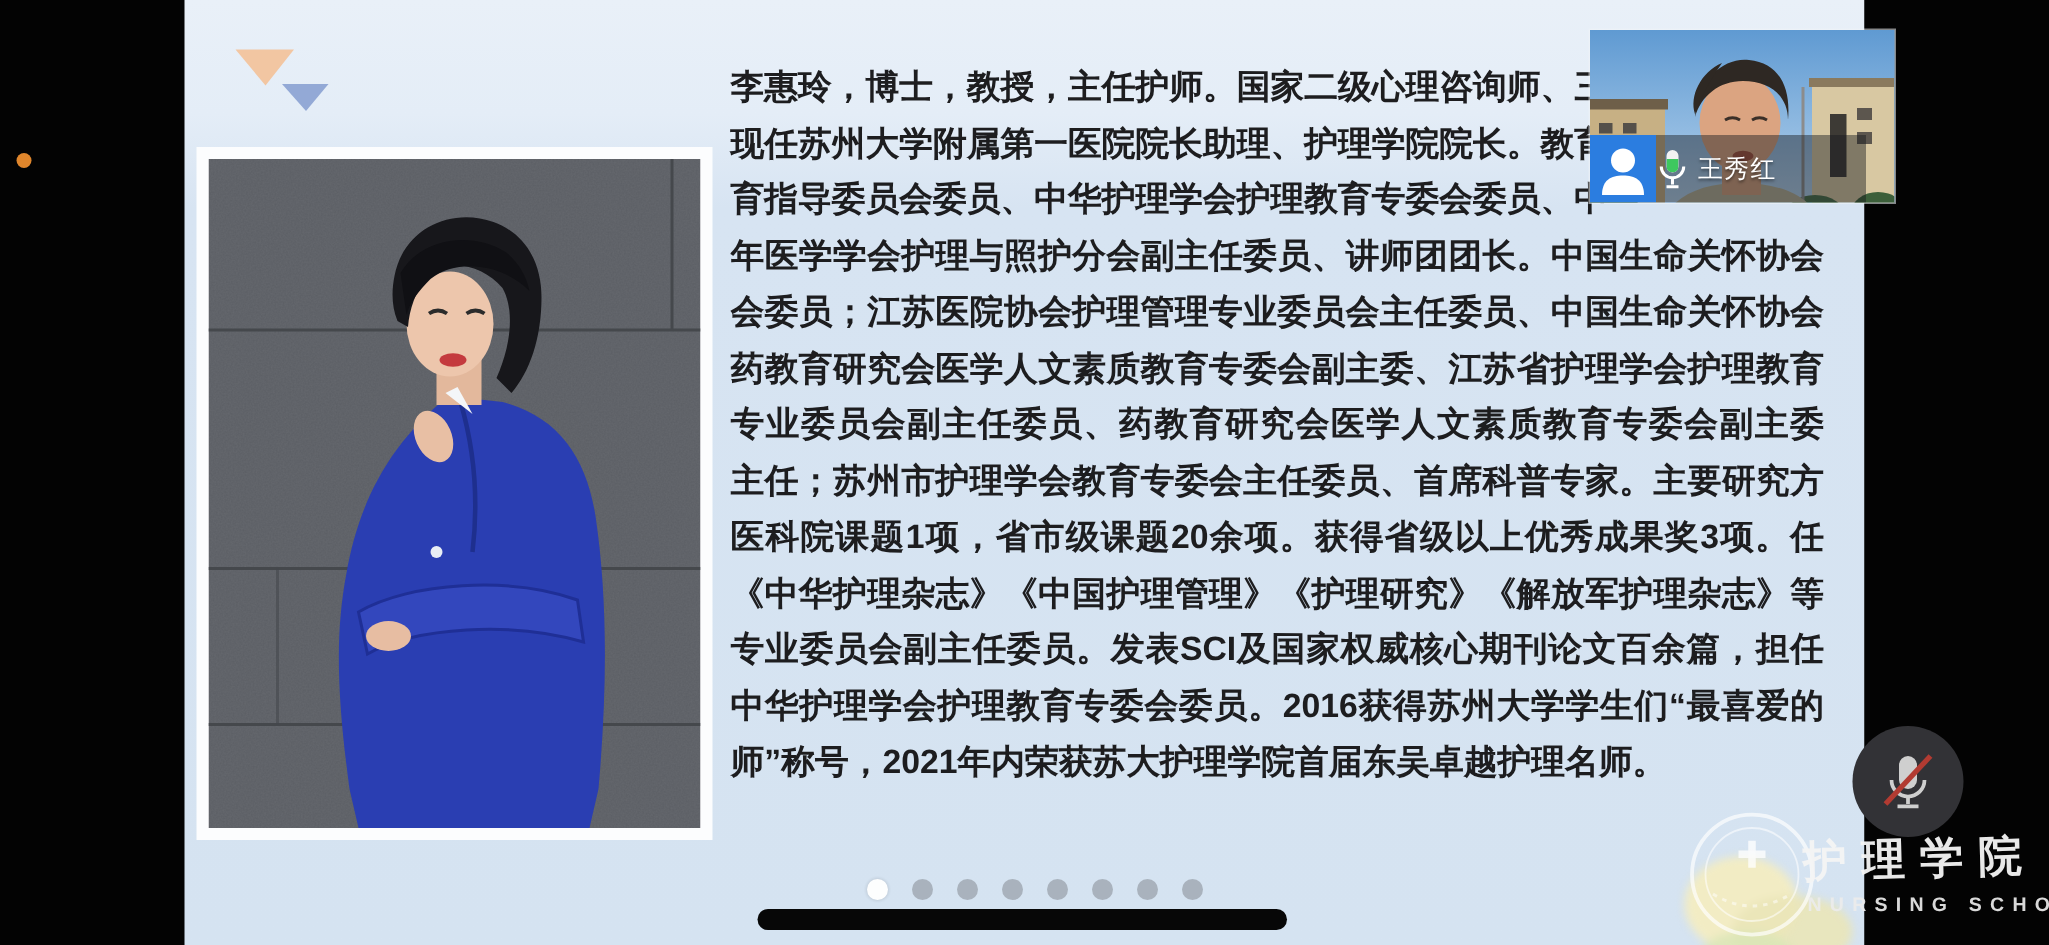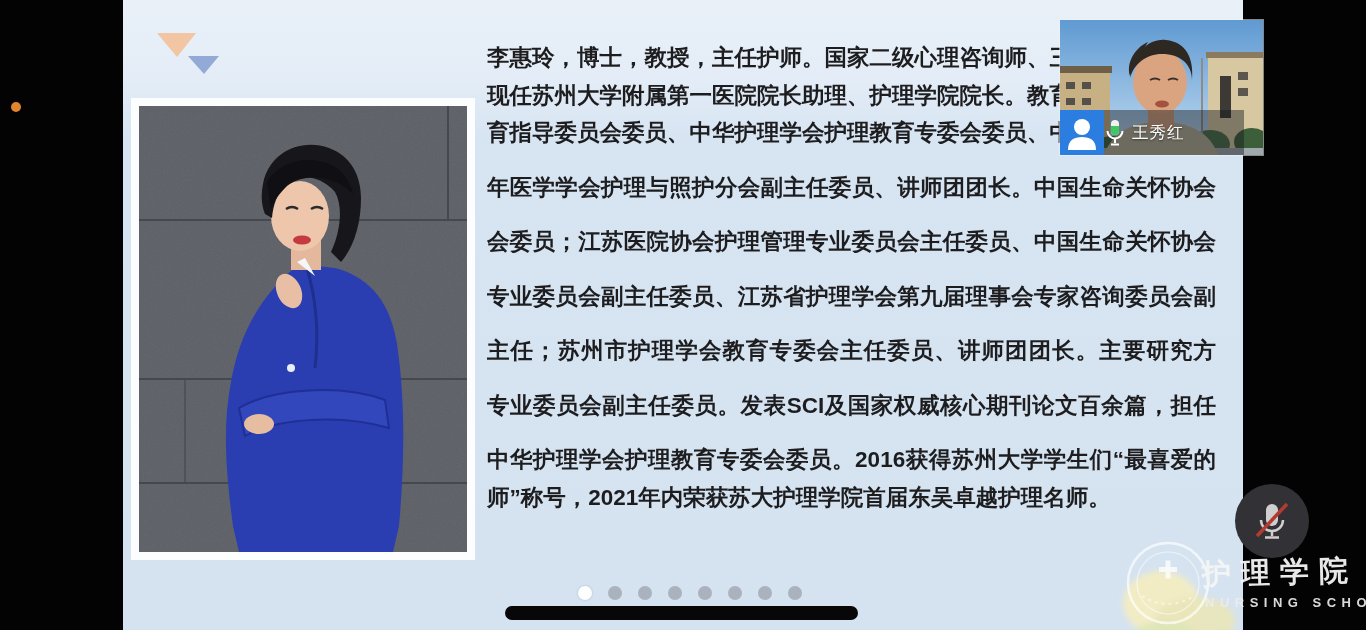--- a/index.html
+++ b/index.html
@@ -23,35 +23,35 @@
 
   
   #photo-frame{position:absolute;left:8px;top:98px;width:344px;height:462px;background:#fcfdfe;}
   #photo-frame svg{position:absolute;left:8px;top:8px;}
 
   
   #bio-lines{position:absolute;left:364px;top:39px;width:729px;}
   .bio-line{width:729px;height:37.5px;line-height:37.5px;font-size:22.5px;font-weight:600;
             color:#1d1d1f;white-space:nowrap;overflow:visible;
             font-family:"Liberation Sans",sans-serif;}
-  .bio-line.just{white-space:normal;text-align:justify;text-align-last:justify;overflow:hidden;margin-top:17px;}
+  .bio-line.just{white-space:normal;text-align:justify;text-align-last:justify;overflow:hidden;}
 
   
   .dot{position:absolute;top:586px;width:14px;height:14px;border-radius:50%;z-index:15;}
   .dot.inactive{background:#8e959c;opacity:.62;}
   .dot.active{background:#ffffff;opacity:.97;box-shadow:0 0 3px rgba(0,0,0,.18);}
   #progress-bar{position:absolute;left:382px;top:606px;width:353px;height:14px;border-radius:7px;
                 background:#070707;z-index:15;}
 
   
   #blob-yellow{position:absolute;left:1000px;top:555px;width:115px;height:85px;z-index:5;filter:blur(3px);}
   #seal{position:absolute;left:999px;top:536px;z-index:6;opacity:.85;}
 
   
-  #webcam{position:absolute;left:1060px;top:20px;width:203px;height:135px;z-index:30;
+  #webcam{position:absolute;left:1060px;top:20px;width:203px;height:115px;z-index:30;
           box-shadow:0 0 0 1px rgba(240,244,248,.55);overflow:hidden;background:#7fb2e0;}
   #cam-avatar{position:absolute;left:0;bottom:0;width:44px;height:45px;background:#2b7de0;}
   #cam-bar{position:absolute;left:44px;bottom:0;width:140px;height:45px;background:rgba(22,24,28,.45);
            display:flex;align-items:center;}
   #cam-name{color:#ffffff;font-size:16.5px;font-weight:500;margin-left:6px;letter-spacing:1px;
             text-shadow:0 1px 2px rgba(0,0,0,.5);}
 
   
   #mute-btn{position:absolute;left:1235px;top:484px;width:74px;height:74px;border-radius:50%;
             background:#323236;z-index:22;display:flex;align-items:center;justify-content:center;}
@@ -119,22 +119,25 @@
         </g>
       </svg>
     </div>
 
     <div id="bio-lines">
         <div class="bio-line">李惠玲，博士，教授，主任护师。国家二级心理咨询师、三</div>
         <div class="bio-line">现任苏州大学附属第一医院院长助理、护理学院院长。教育</div>
         <div class="bio-line">育指导委员会委员、中华护理学会护理教育专委会委员、中</div>
         <div class="bio-line just">年医学学会护理与照护分会副主任委员、讲师团团长。中国生命关怀协会</div>
         <div class="bio-line just">会委员；江苏医院协会护理管理专业委员会主任委员、中国生命关怀协会</div>
-        <div class="bio-line just">专业委员会副主任委员、江苏省护理学会第九届理事会专家咨询委员会副</div>
-        <div class="bio-line just">主任；苏州市护理学会教育专委会主任委员、讲师团团长。主要研究方</div>
+        <div class="bio-line just">药教育研究会医学人文素质教育专委会副主委、江苏省护理学会护理教育</div>
+        <div class="bio-line just">专业委员会副主任委员、药教育研究会医学人文素质教育专委会副主委</div>
+        <div class="bio-line just">主任；苏州市护理学会教育专委会主任委员、首席科普专家。主要研究方</div>
+        <div class="bio-line just">医科院课题1项，省市级课题20余项。获得省级以上优秀成果奖3项。任</div>
+        <div class="bio-line just">《中华护理杂志》《中国护理管理》《护理研究》《解放军护理杂志》等</div>
         <div class="bio-line just">专业委员会副主任委员。发表SCI及国家权威核心期刊论文百余篇，担任</div>
         <div class="bio-line just">中华护理学会护理教育专委会委员。2016获得苏州大学学生们“最喜爱的老</div>
         <div class="bio-line">师”称号，2021年内荣获苏大护理学院首届东吴卓越护理名师。</div>
       </div>
 
     <div id="dots">
         <div class="dot active" style="left: 455px;"></div>
         <div class="dot inactive" style="left: 485px;"></div>
         <div class="dot inactive" style="left: 515px;"></div>
         <div class="dot inactive" style="left: 545px;"></div>

